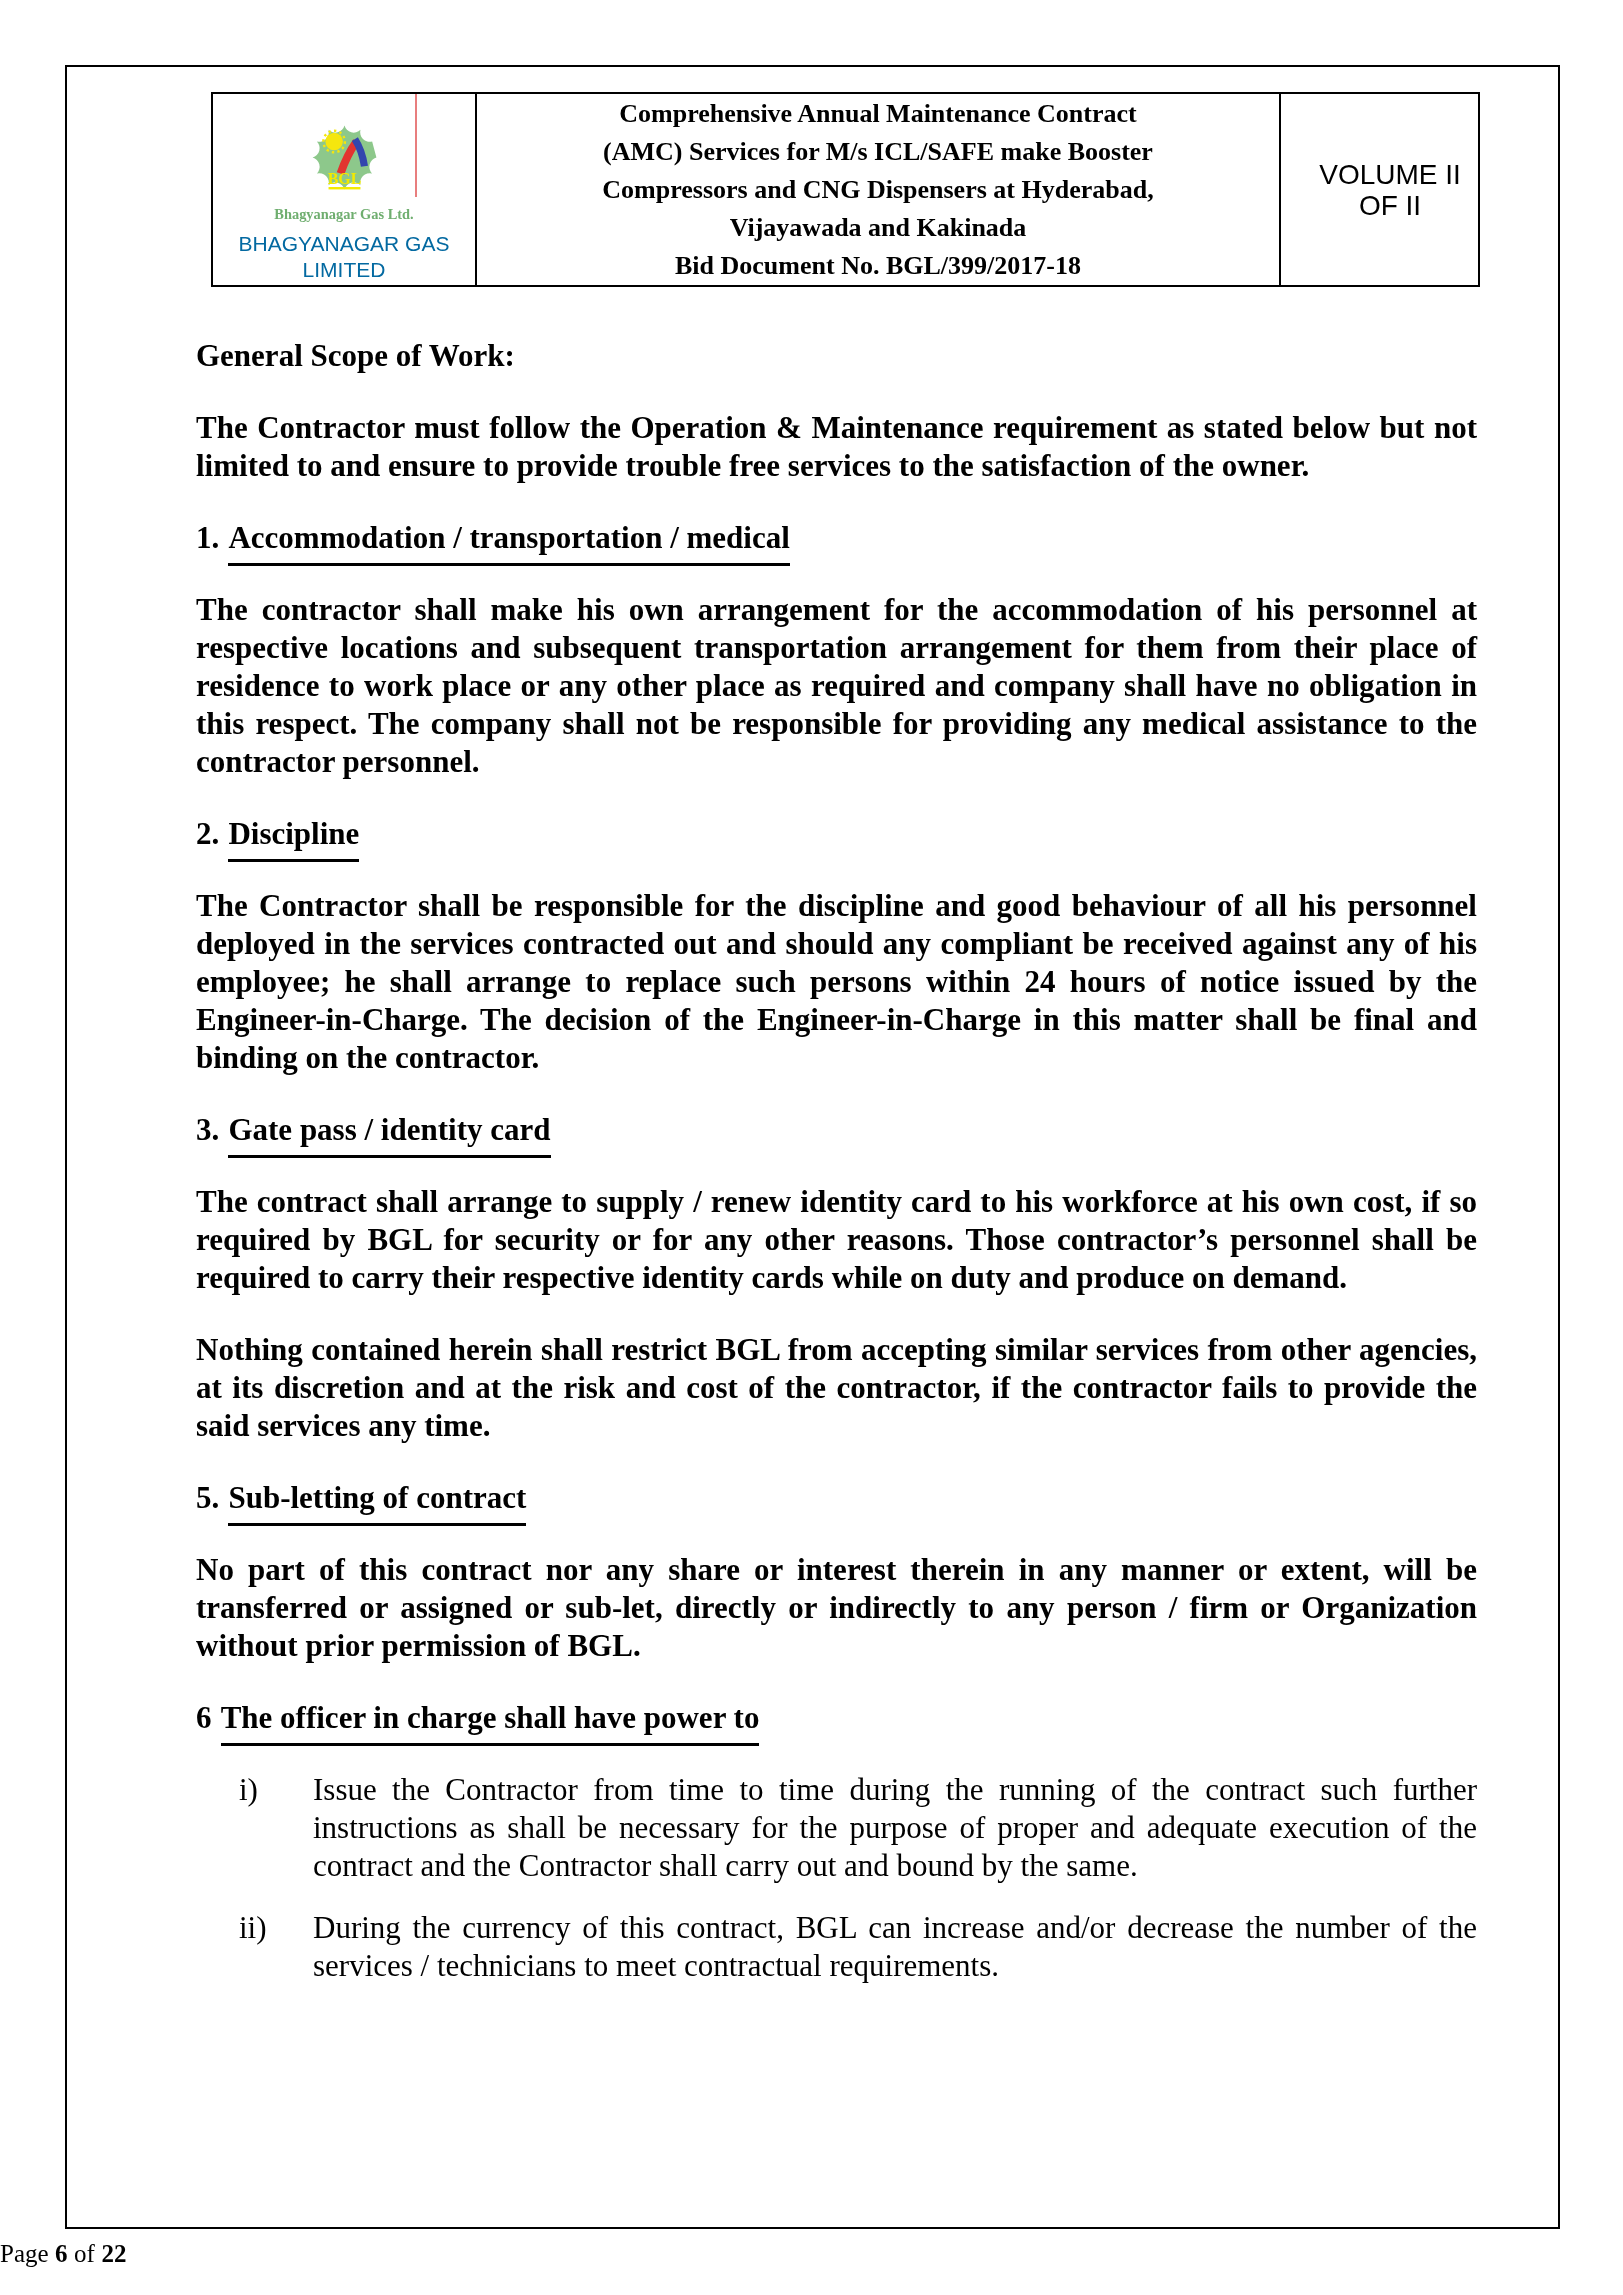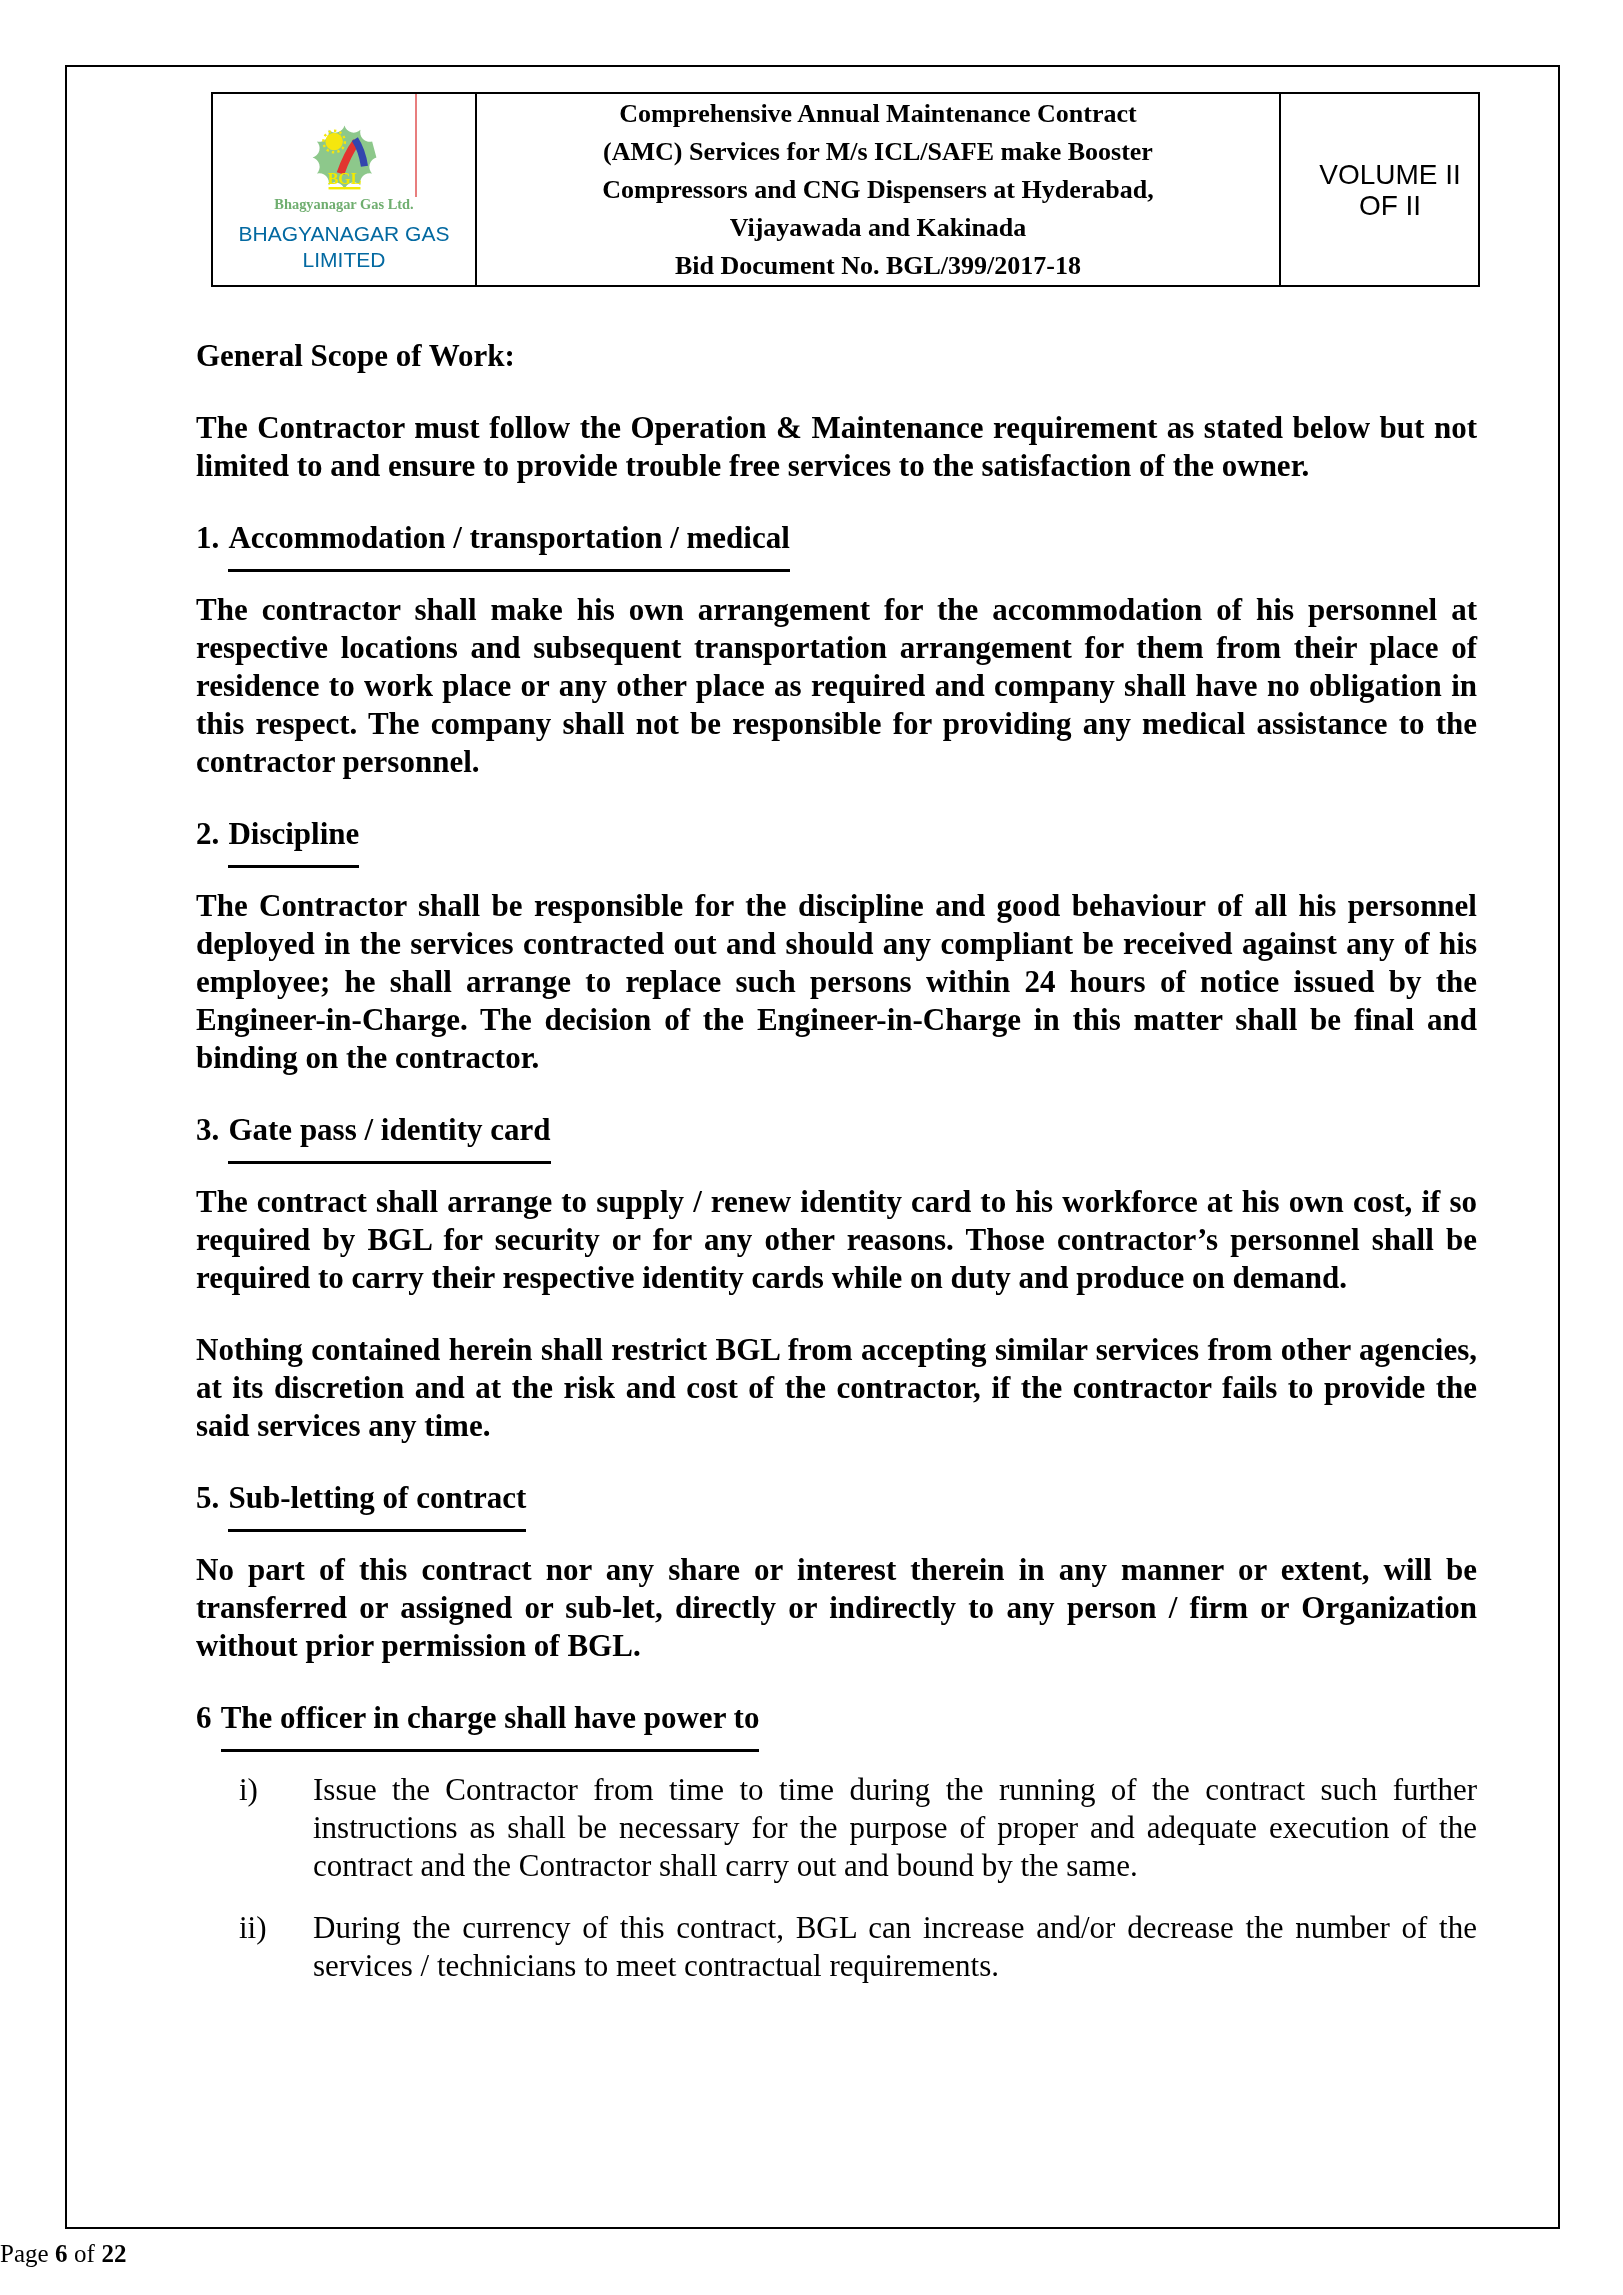--- a/index.html
+++ b/index.html
@@ -42,21 +42,21 @@
     left: 202px; top: 0;
     width: 2px; height: 103px;
     background: #e87e7e;
   }
   .logo-caption {
     font-family: "Liberation Serif", serif;
     font-weight: bold;
     font-size: 14.4px;
     line-height: 15.7px;
     color: #6fae6f;
-    margin-top: 2px;
+    margin-top: 12px;
   }
   .company-name {
     font-family: "Liberation Sans", sans-serif;
     font-size: 21px;
     line-height: 26px;
     color: #0369a1;
     margin-top: 7.9px;
   }
   .cell-title {
     flex: 0 0 804px;
@@ -87,21 +87,21 @@
     font-size: 31px;
     line-height: 38px;
   }
   .content > * { margin-bottom: 34px; }
   .scope-heading { font-weight: bold; }
   .para { text-align: justify; font-weight: bold; }
   .sec-heading { font-weight: bold; }
   .sec-heading .num { margin-right: 9.2px; }
   .sec-heading .u {
     border-bottom: 3.3px solid #000000;
-    padding-bottom: 14px;
+    padding-bottom: 8px;
   }
   .list-item {
     display: flex;
     padding-left: 43px;
   }
   .list-item .marker { flex: 0 0 74px; }
   .list-item .item-text { flex: 1 1 auto; text-align: justify; }
   .list-item.first { margin-bottom: 23.6px; }
   .list-item.last { margin-bottom: 0; }
   

